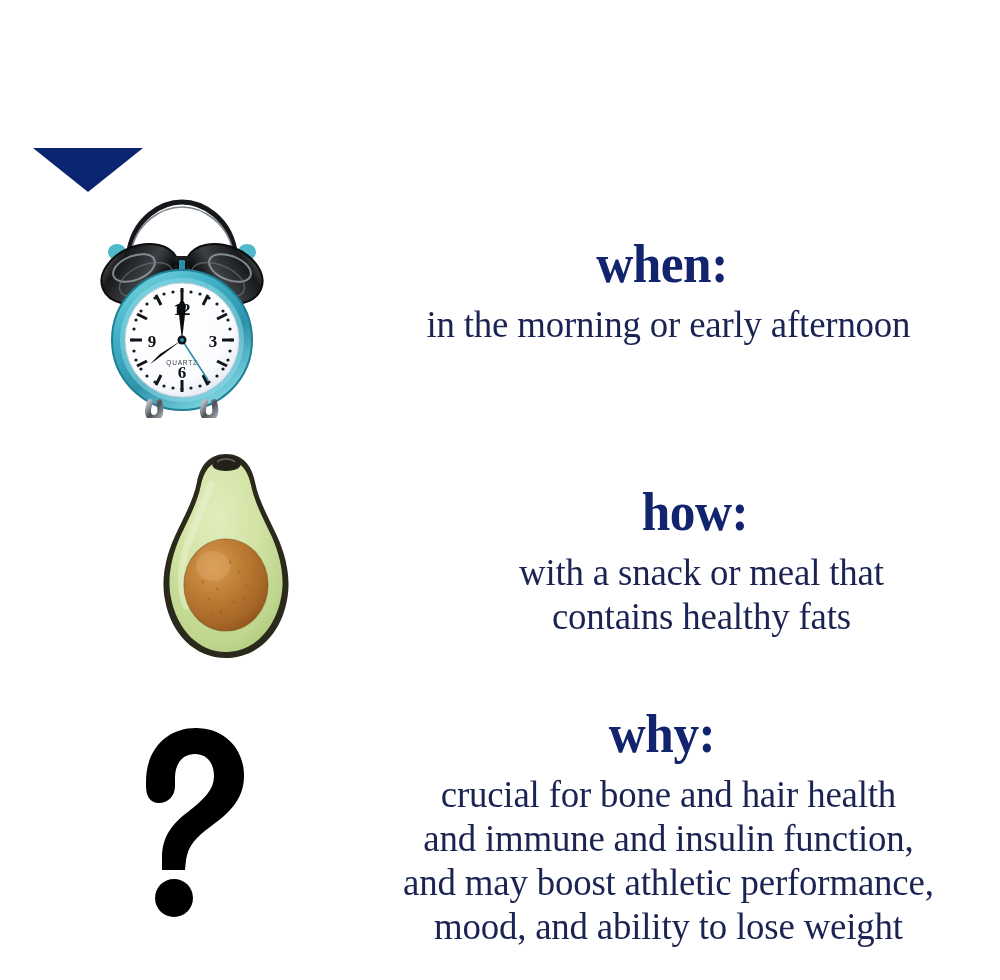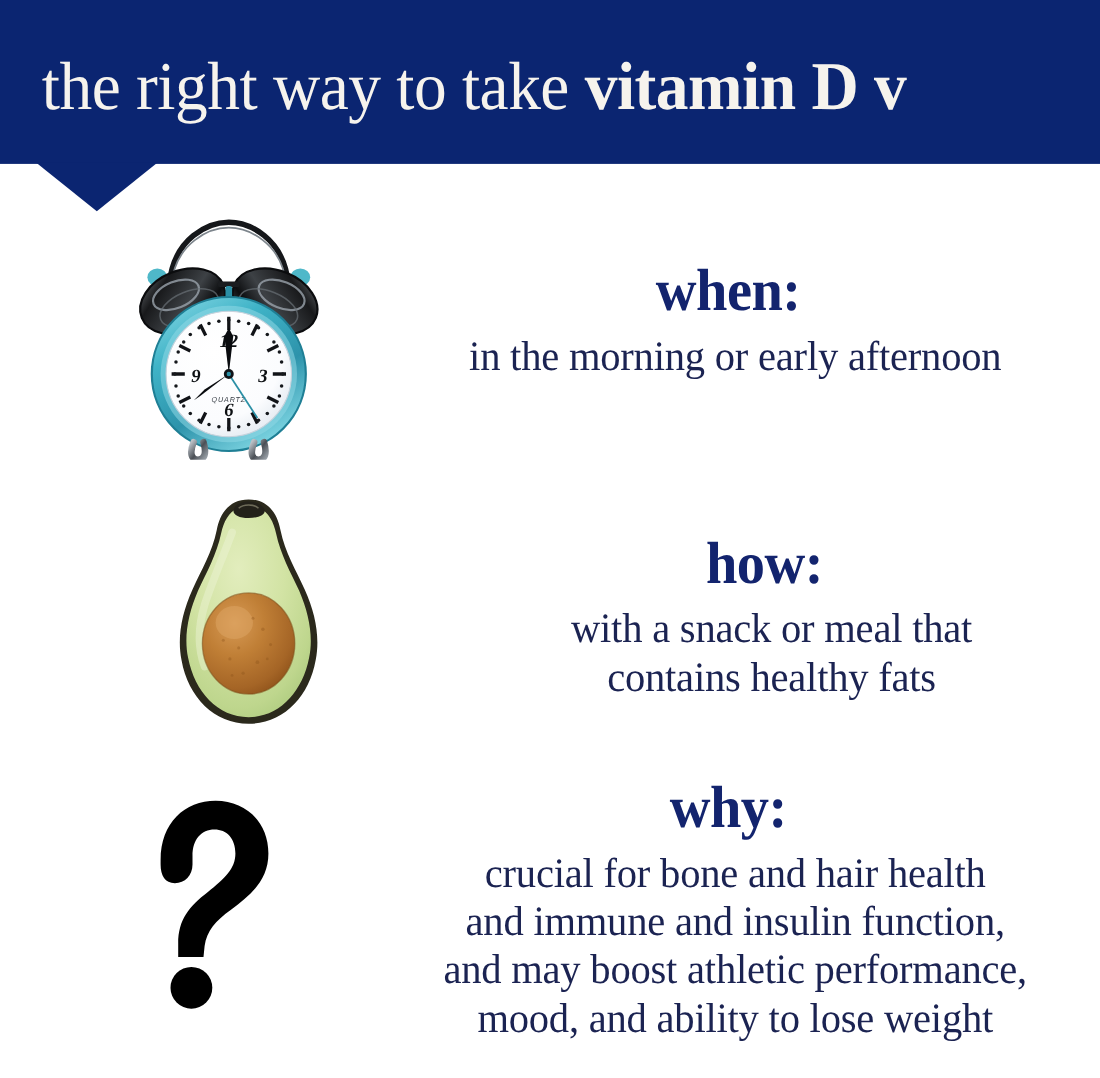--- a/index.html
+++ b/index.html
@@ -98,21 +98,21 @@
     line-height: 44px;
     letter-spacing: -0.2px;
     margin: 0;
     transform: scaleX(0.97);
     transform-origin: left center;
   }
   .body-text .line { display: block; white-space: nowrap; }
 
   
   #row-when { top: 236px; height: 170px; }
-  #row-when .row-icon { left: 110px; top: -48px; font-style: italic; }
+  #row-when .row-icon { left: 84px; top: -48px; }
   #row-when .row-text { top: 0; }
 
   #row-how  { top: 484px; height: 210px; margin-left: 33px; }
   #row-how .row-icon  { left: 118px; top: -40px; }
 
   #row-why  { top: 706px; height: 270px; }
   #row-why .row-icon  { left: 110px; top: 14px; }
 
   
   .clock-wrap { position: relative; width: 196px; height: 230px; }
@@ -121,23 +121,20 @@
   .avocado-wrap { position: relative; width: 150px; height: 230px; }
 
   
   .qmark-wrap { position: relative; width: 150px; height: 200px; }
 </style>
 </head>
 <body>
 
 <div id="poster">
 
-  <div id="banner">
-    <div id="banner-title"><span>the right way to take </span><span class="strong">vitamin D v</span></div>
-  </div>
   <div id="banner-tail"></div>
 
   <div class="row" id="row-when">
 
     <div class="row-icon">
       <div class="clock-wrap">
         <svg width="196" height="230" viewBox="0 0 196 230" xmlns="http://www.w3.org/2000/svg">
           <defs>
             <linearGradient id="bellGrad" x1="0" y1="0" x2="1" y2="1">
               <stop offset="0%" stop-color="#6e7276"></stop>

